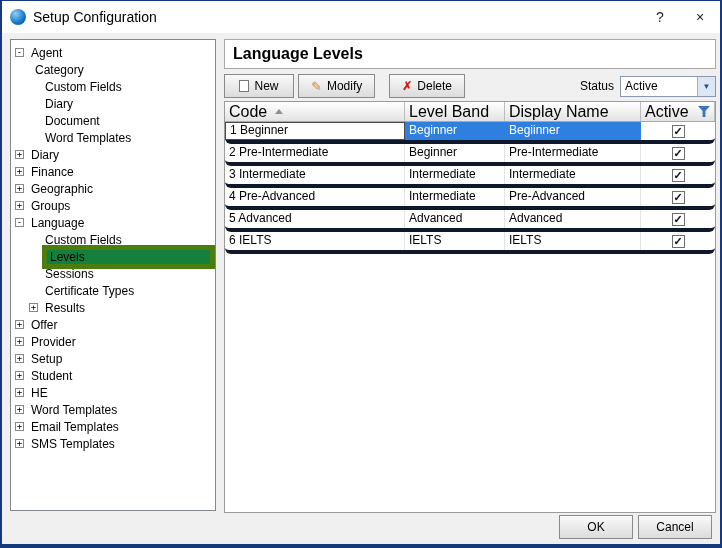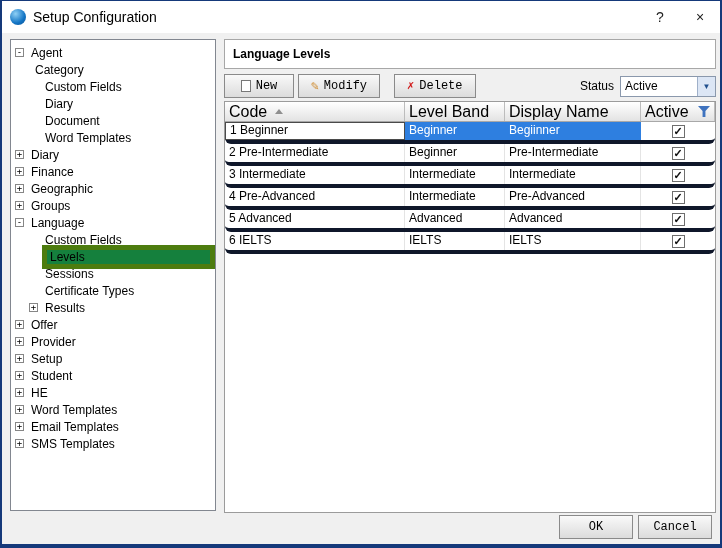--- a/index.html
+++ b/index.html
@@ -22,26 +22,26 @@
   .tree-row {display:flex; align-items:center; height:17px; font-size:12px; cursor:default;}
   .toggle {width:9px;height:9px;box-sizing:border-box;border:1px solid #868686;background:#fff;
     font-size:9px;line-height:7px;text-align:center;margin-right:4px;flex:none;
     font-family:"DejaVu Sans Mono", monospace;}
   .toggle.spacer {border:none;background:transparent;}
   .tree-label {padding:1px 3px; white-space:nowrap;}
   .tree-row.selected .tree-label {border:5px solid #4d7c0f; background:#15803d; flex:1; padding:0 3px;}
   
   .main-header {position:absolute; left:222px; top:38px; width:492px; height:30px; box-sizing:border-box;
     background:#fff; border:1px solid #a7a7a7; display:flex; align-items:center; padding-left:8px;
-    font-size:12px; font-weight:bold;}
+    font-size:16px; font-weight:bold;}
   
   .toolbar {position:absolute; left:222px; top:72px; width:492px; height:26px; display:flex; align-items:center;}
   .btn {display:inline-flex; align-items:center; justify-content:center; gap:5px; height:24px;
     background:linear-gradient(#f9f9f9,#dcdcdc); border:1px solid #8a8a8a; border-radius:0;
-    font-size:12px; font-family:Liberation Mono, monospace; color:#000; padding:0 12px; cursor:default;}
+    font-size:12px; font-family:Liberation Sans, sans-serif; color:#000; padding:0 12px; cursor:default;}
   .tool {min-width:70px; margin-right:4px;}
   .tool.delete {margin-left:10px;}
   .icon-new {width:10px; height:12px; background:#fff; border:1px solid #777; box-sizing:border-box; display:inline-block;}
   .icon-pencil {color:#cf8a2d; font-size:13px; line-height:13px;}
   .icon-delete {color:#d11a1a; font-weight:bold; font-size:12px; line-height:12px;}
   .status-group {margin-left:auto; display:flex; align-items:center; gap:6px; font-size:12px;}
   .combo {width:96px; height:21px; box-sizing:border-box; border:1px solid #8a98ac; background:#fff;
     display:flex; align-items:center;}
   .combo-value {flex:1; padding-left:4px; font-size:12px; white-space:nowrap;}
   .combo-arrow {width:17px; height:100%; background:#dce6f5; border-left:1px solid #9fb0c9;

